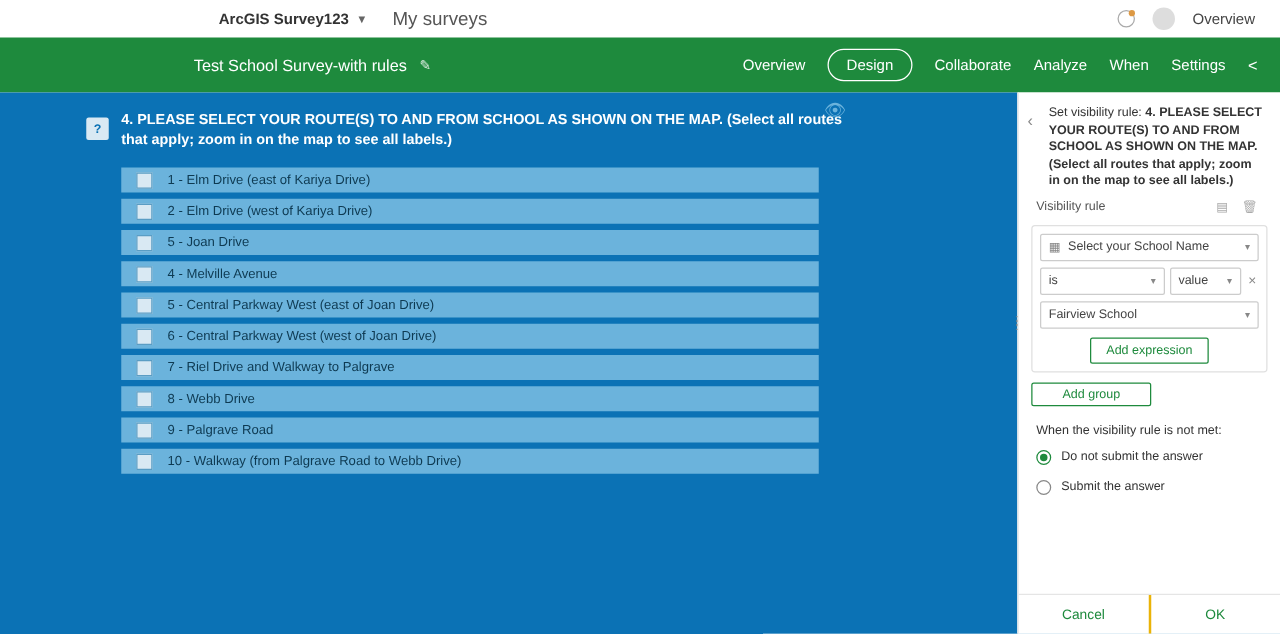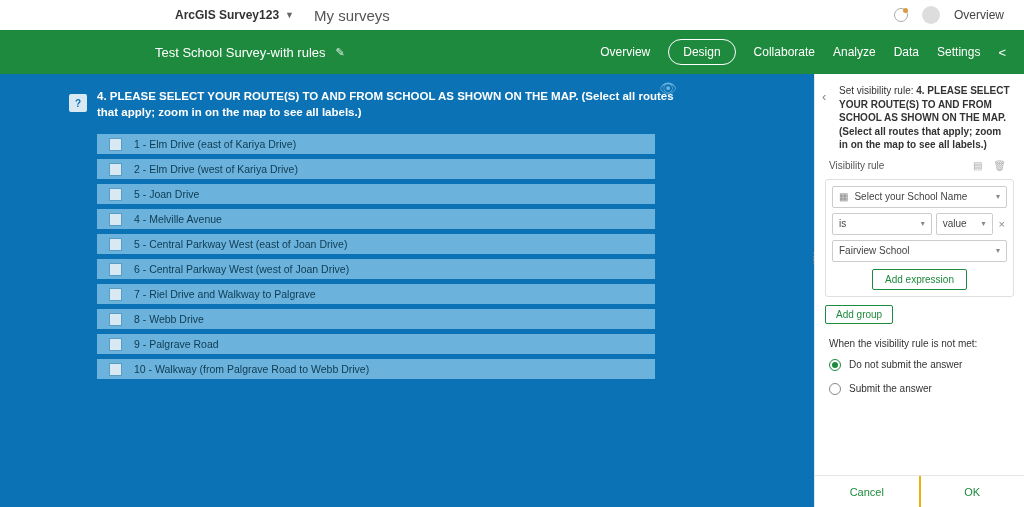--- a/index.html
+++ b/index.html
@@ -41,21 +41,21 @@
     .rule-label { padding: 0 14px 4px 14px; color: #555; font-size: 10px; }
     .rule-icons { float: right; color: #aaa; font-size: 10px; letter-spacing: 4px; }
     
     .rule-box { margin: 4px 10px 8px 10px; border: 1px solid #e0e0e0; border-radius: 3px; padding: 6px; display: flex; flex-direction: column; gap: 5px; }
     .sel { height: 22px; border: 1px solid #ccc; border-radius: 2px; display: flex; align-items: center; padding: 0 6px; font-size: 10px; color: #444; background: #fff; position: relative; }
     .sel::after { content: "▾"; position: absolute; right: 6px; color: #888; font-size: 8px; }
     .sel-row { display: flex; gap: 4px; align-items: center; }
     .sel-small { flex: 1; }
     .sel-x { color: #888; font-size: 11px; padding: 0 2px; }
     .add-exp { align-self: center; margin-top: 2px; border: 1px solid #1e8a3d; color: #1e8a3d; font-size: 10px; padding: 4px 12px; border-radius: 2px; background: #fff; }
-    .add-group { margin: 0 10px; align-self: flex-start; border: 1px solid #1e8a3d; color: #1e8a3d; font-size: 10px; padding: 3px 10px; border-radius: 2px; background: #fff; }
+    .add-group { margin: 0 10px; align-self: flex-start; border: 1px solid #1e8a3d; color: #1e8a3d; font-size: 10px; padding: 3px 24px; border-radius: 2px; background: #fff; }
     
     .not-met { padding: 14px 14px 4px 14px; font-size: 10px; color: #333; }
     .radio-row { padding: 6px 14px; display: flex; align-items: center; gap: 8px; font-size: 10px; color: #333; }
     .radio { width: 12px; height: 12px; border: 1.5px solid #888; border-radius: 50%; display: inline-block; position: relative; }
     .radio.on { border-color: #1e8a3d; }
     .radio.on::after { content: ""; position: absolute; inset: 2px; background: #1e8a3d; border-radius: 50%; }
     
     .side-foot { margin-top: auto; border-top: 1px solid #e5e5e5; display: flex; height: 32px; }
     .side-foot div { flex: 1; display: flex; align-items: center; justify-content: center; font-size: 11px; color: #1e8a3d; }
     .side-foot div:first-child { border-right: 2px solid #eab308; }
@@ -77,21 +77,21 @@
 </div>
 
 <div class="green-bar">
   <span class="survey-title">Test School Survey-with rules</span>
   <span class="pencil">✎</span>
   <div class="green-nav">
     <span>Overview</span>
     <span class="active">Design</span>
     <span>Collaborate</span>
     <span>Analyze</span>
-    <span>Data</span>
+    <span>When</span>
     <span>Settings</span>
     <span class="share-ico">&lt;</span>
   </div>
 </div>
 
 <div class="workspace">
   <div class="canvas">
     <div class="canvas-inner">
       <div class="q-badge">?</div>
       <div class="cloud-ico">👁</div>

